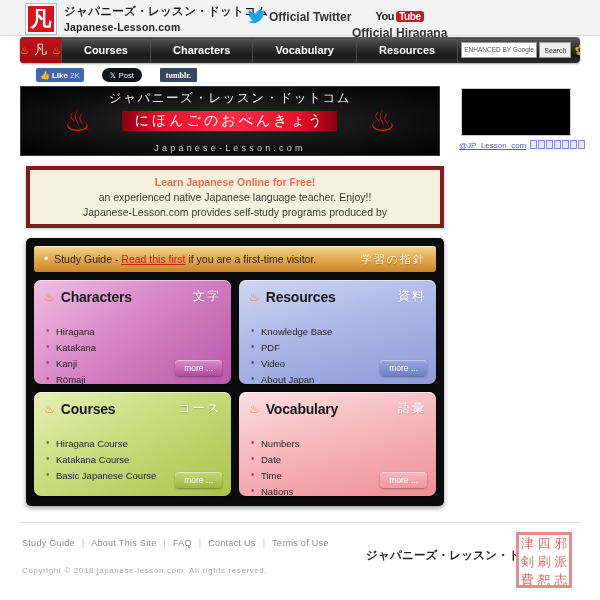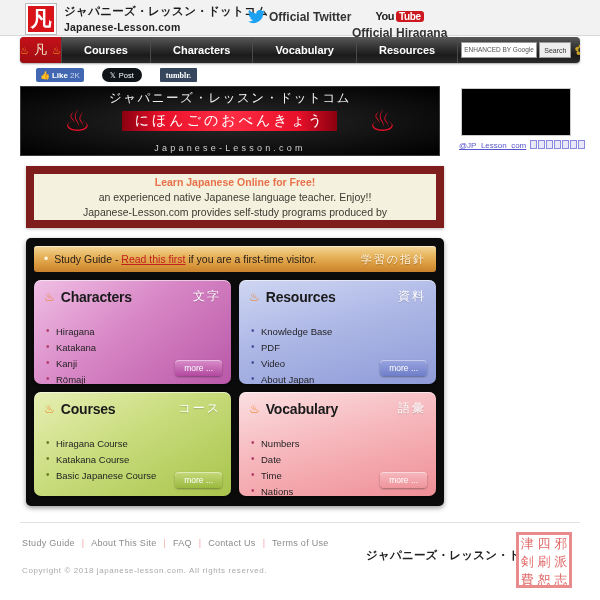--- a/index.html
+++ b/index.html
@@ -143,21 +143,21 @@
   .adlink .handle { text-decoration:underline; }
   .tofu { display:inline-block; }
   .tofu i {
     display:inline-block; width:7px; height:9px; border:1px solid #8888dd;
     margin-left:1px; vertical-align:-1px; background:#e8e8f8;
   }
 
   
   .notice {
     position:absolute; left:26px; top:166px; width:418px; height:62px;
-    background:#f4f1df; border:8px solid #7f1d1d;
+    background:#f4f1df; border:4px solid #7f1d1d;
     display:flex; flex-direction:column; align-items:center;
     justify-content:center; gap:3px;
     box-shadow:0 1px 3px rgba(0,0,0,.25);
   }
   .notice-h { color:#e8714a; font-size:10.5px; font-weight:bold; }
   .notice-l { color:#3a3a30; font-size:10.5px; }
 
   
   .panel {
     position:absolute; left:26px; top:238px; width:418px; height:268px;

